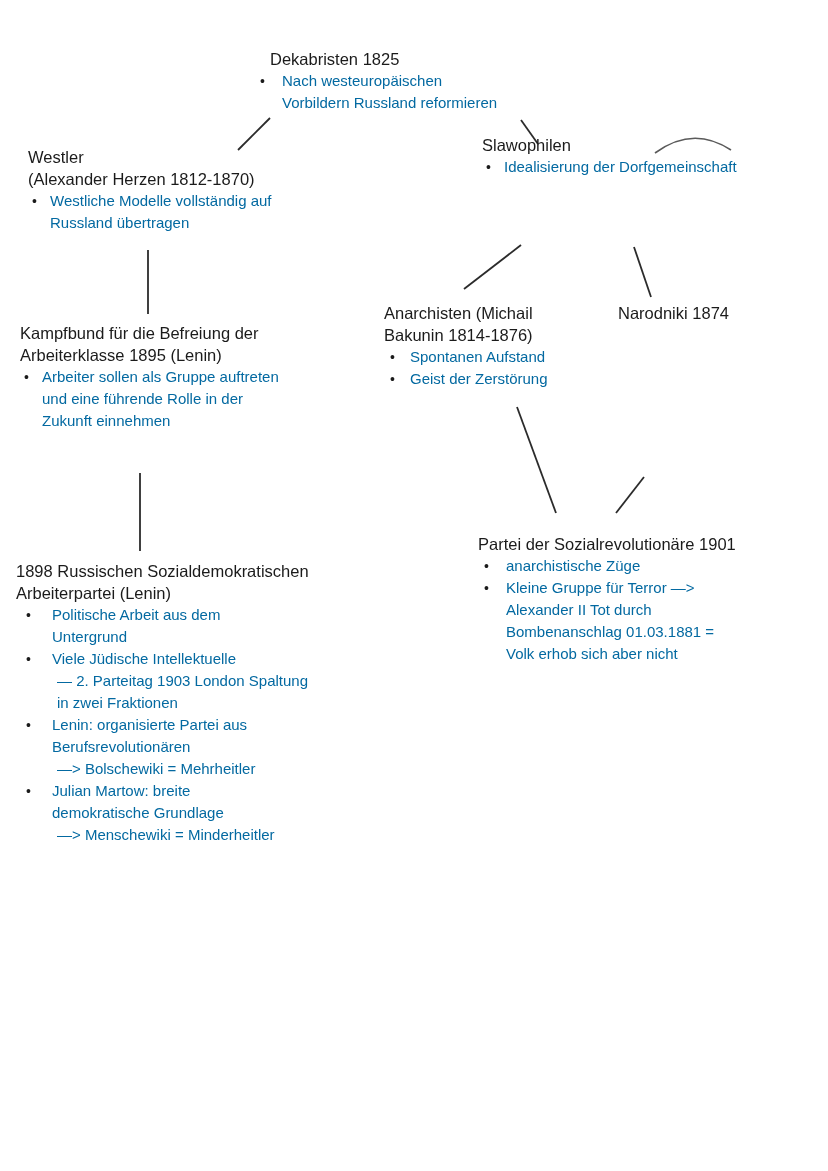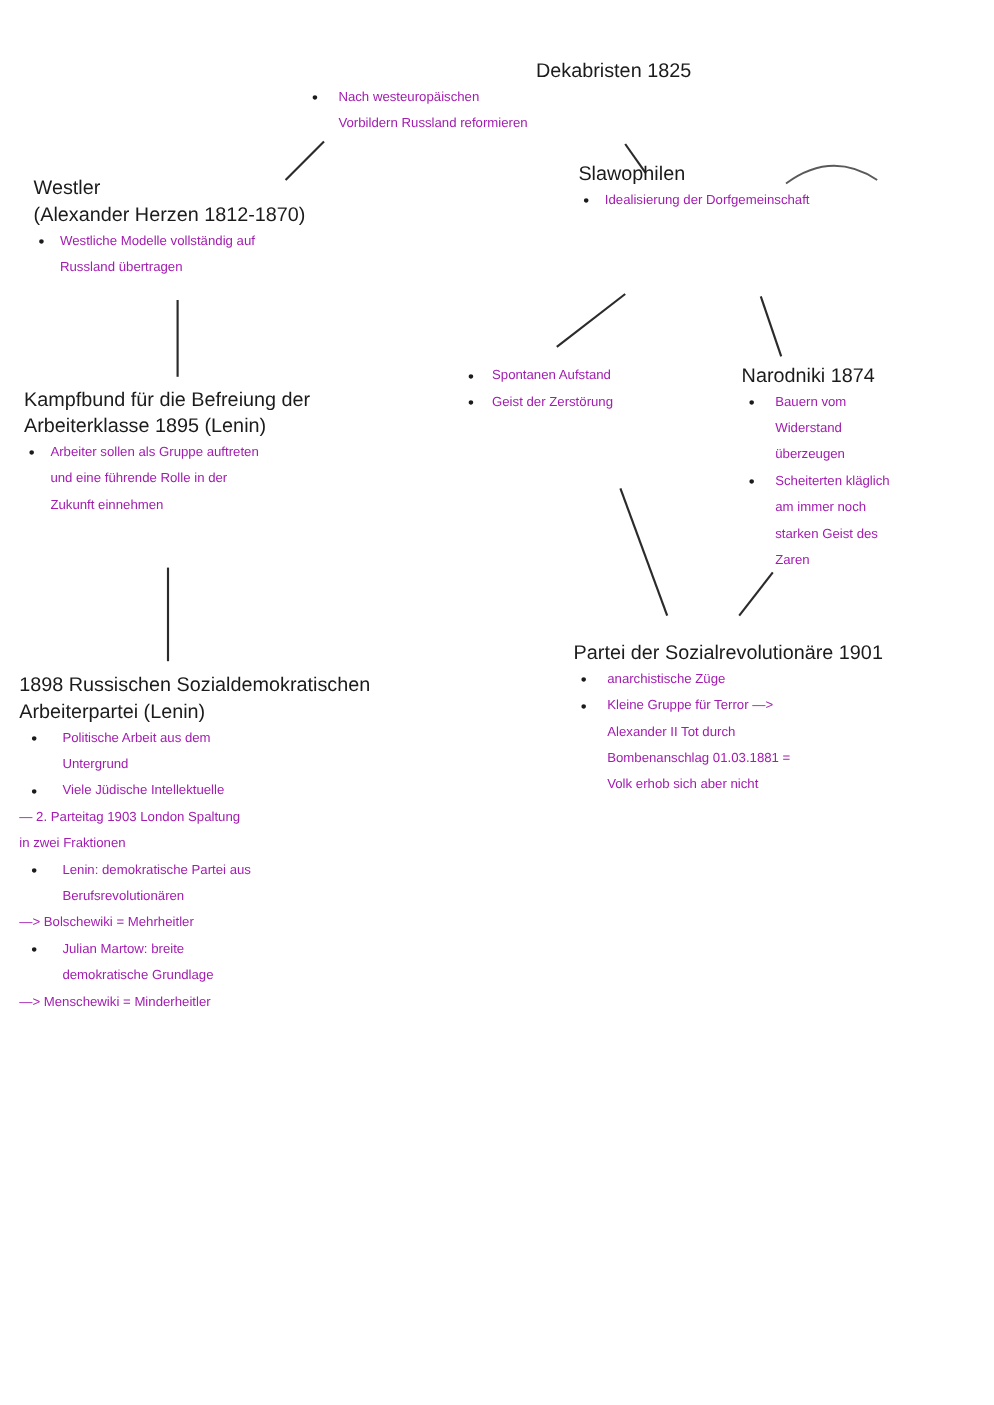--- a/index.html
+++ b/index.html
@@ -41,60 +41,60 @@
     white-space: pre-line;
     color: #1b1b1b;
   }
   .node ul {
     list-style: none;
     margin: 0;
     padding: 0;
   }
   .node li {
     position: relative;
-    font-size: 11px;
+    font-size: 15px;
     line-height: 22px;
     padding-left: 22px;
     white-space: pre-line;
-    color: #a21caf;
+    color: #0369a1;
   }
   .node li.bulleted::before {
     content: "\2022";
     position: absolute;
     left: 4px;
     top: 0;
     font-size: 14px;
     line-height: 22px;
     color: #1b1b1b;
   }
   .node li.plain {
     padding-left: 0;
   }
 
   
   #node-dekabristen     { left: 246px; top: 48px;  width: 330px; }
-  #node-dekabristen .title { margin-left: 24px; text-align: right; }
+  #node-dekabristen .title { margin-left: 24px; }
 
   #node-westler         { left: 28px;  top: 146px; width: 360px; }
   #node-slawophilen     { left: 470px; top: 134px; width: 350px; margin-left: 12px; }
   #node-kampfbund       { left: 20px;  top: 322px; width: 360px; }
   #node-anarchisten     { left: 384px; top: 302px; width: 220px; }
   #node-narodniki       { left: 618px; top: 302px; width: 200px; }
   #node-sozialrev       { left: 478px; top: 533px; width: 330px; }
   #node-sdapr           { left: 16px;  top: 560px; width: 350px; }
 
   #node-dekabristen li  { padding-left: 36px; }
   #node-dekabristen li.bulleted::before { left: 14px; }
 
   #node-narodniki li    { padding-left: 28px; }
   #node-narodniki li.bulleted::before { left: 6px; }
 
   #node-sdapr li        { padding-left: 36px; }
   #node-sdapr li.bulleted::before { left: 10px; }
-  #node-sdapr li.plain  { padding-left: 0; }
+  #node-sdapr li.plain  { padding-left: 0; margin-left: 41px; }
 
   #node-sozialrev li    { padding-left: 28px; }
   #node-sozialrev li.bulleted::before { left: 6px; }
 
   #node-anarchisten li  { padding-left: 26px; }
   #node-anarchisten li.bulleted::before { left: 6px; }
 </style>
 </head>
 <body>
 
@@ -140,37 +140,30 @@
     <div class="title">Kampfbund für die Befreiung der
 Arbeiterklasse 1895 (Lenin)</div>
     <ul>
       <li class="bulleted">Arbeiter sollen als Gruppe auftreten
 und eine führende Rolle in der
 Zukunft einnehmen</li>
     </ul>
   </div>
 
   <div class="node" id="node-anarchisten">
+    <div class="title">Anarchisten (Michail
+Bakunin 1814-1876)</div>
     <ul>
       <li class="bulleted">Spontanen Aufstand</li>
       <li class="bulleted">Geist der Zerstörung</li>
     </ul>
   </div>
 
   <div class="node" id="node-narodniki">
     <div class="title">Narodniki 1874</div>
-    <ul>
-      <li class="bulleted">Bauern vom
-Widerstand
-überzeugen</li>
-      <li class="bulleted">Scheiterten kläglich
-am immer noch
-starken Geist des
-Zaren</li>
-    </ul>
   </div>
 
   <div class="node" id="node-sozialrev">
     <div class="title">Partei der Sozialrevolutionäre 1901</div>
     <ul>
       <li class="bulleted">anarchistische Züge</li>
       <li class="bulleted">Kleine Gruppe für Terror —&gt;
 Alexander II Tot durch
 Bombenanschlag 01.03.1881 =
 Volk erhob sich aber nicht</li>
@@ -179,21 +172,21 @@
 
   <div class="node" id="node-sdapr">
     <div class="title">1898 Russischen Sozialdemokratischen
 Arbeiterpartei (Lenin)</div>
     <ul>
       <li class="bulleted">Politische Arbeit aus dem
 Untergrund</li>
       <li class="bulleted">Viele Jüdische Intellektuelle</li>
       <li class="plain">— 2. Parteitag 1903 London Spaltung
 in zwei Fraktionen</li>
-      <li class="bulleted">Lenin: demokratische Partei aus
+      <li class="bulleted">Lenin: organisierte Partei aus
 Berufsrevolutionären</li>
       <li class="plain">—&gt; Bolschewiki = Mehrheitler</li>
       <li class="bulleted">Julian Martow: breite
 demokratische Grundlage</li>
       <li class="plain">—&gt; Menschewiki = Minderheitler</li>
     </ul>
   </div>
 
 </div>
 

